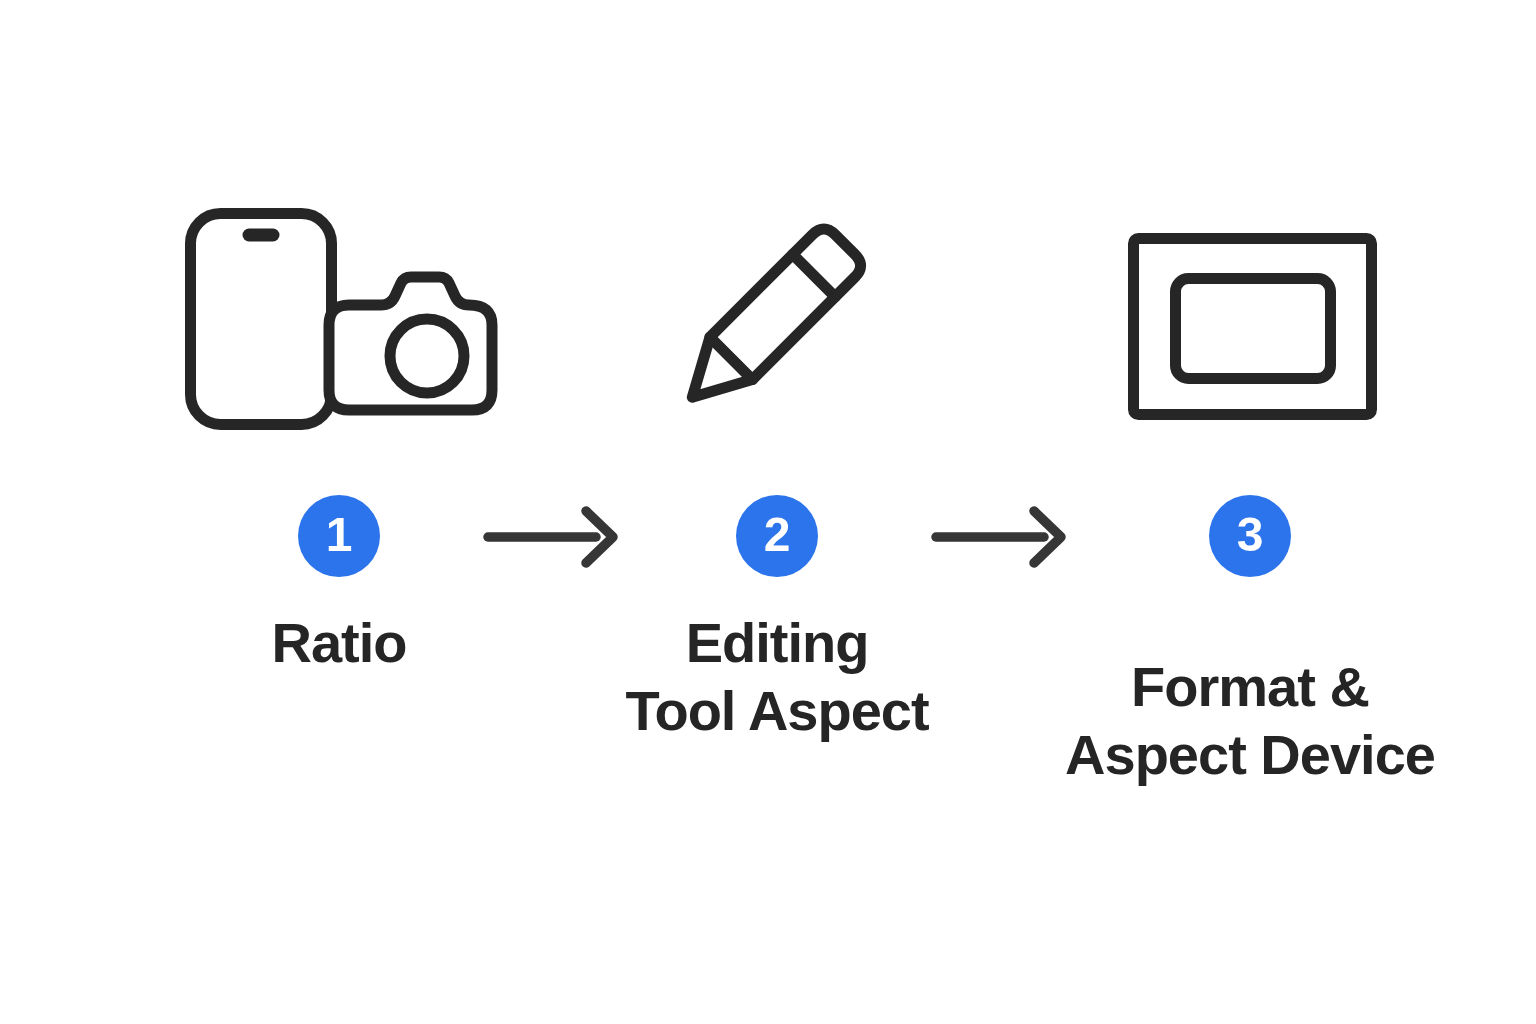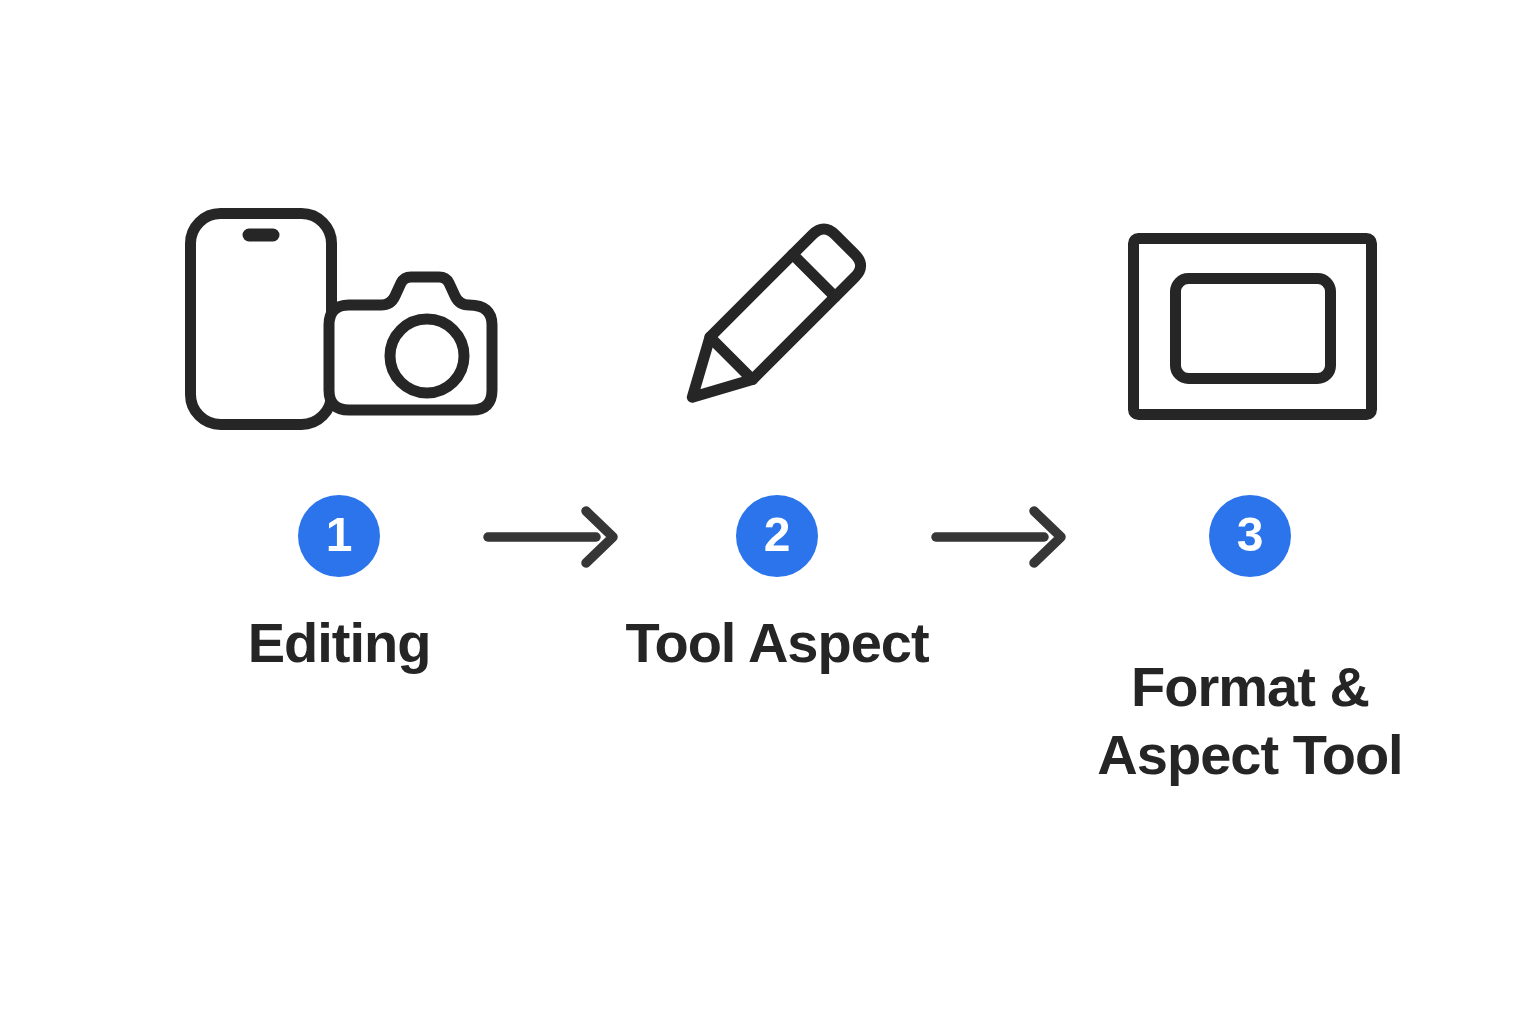--- a/index.html
+++ b/index.html
@@ -127,23 +127,24 @@
     </svg>
   </div>
   <div class="arrow arrow-2">
     <svg width="140" height="64" viewBox="0 0 140 64" fill="none">
       <line x1="6" y1="32" x2="114" y2="32" stroke="currentColor" stroke-width="9.5" stroke-linecap="round"></line>
       <path d="M 104 6 L 131 32 L 104 58" stroke="currentColor" stroke-width="9.5" stroke-linecap="round" stroke-linejoin="round"></path>
     </svg>
   </div>
 
   <div class="label label-1">
-    <span class="line">Editing</span>
+    <span class="line">Ratio</span>
   </div>
   <div class="label label-2">
+    <span class="line">Editing</span>
     <span class="line">Tool Aspect</span>
   </div>
   <div class="label label-3">
     <span class="line">Format &amp;</span>
-    <span class="line">Aspect Tool</span>
+    <span class="line">Aspect Device</span>
   </div>
 
 </div>
 
 </body></html>

